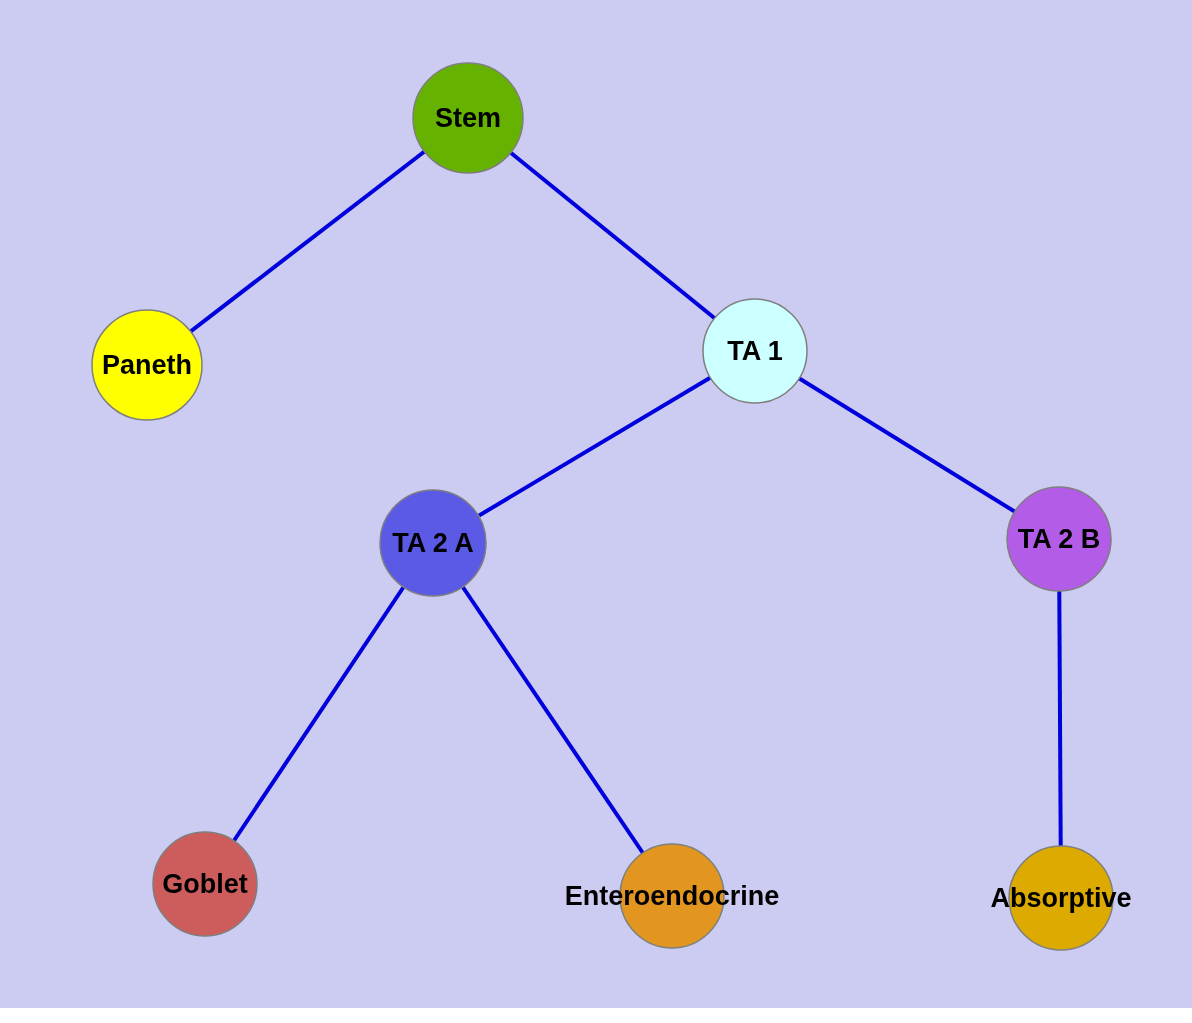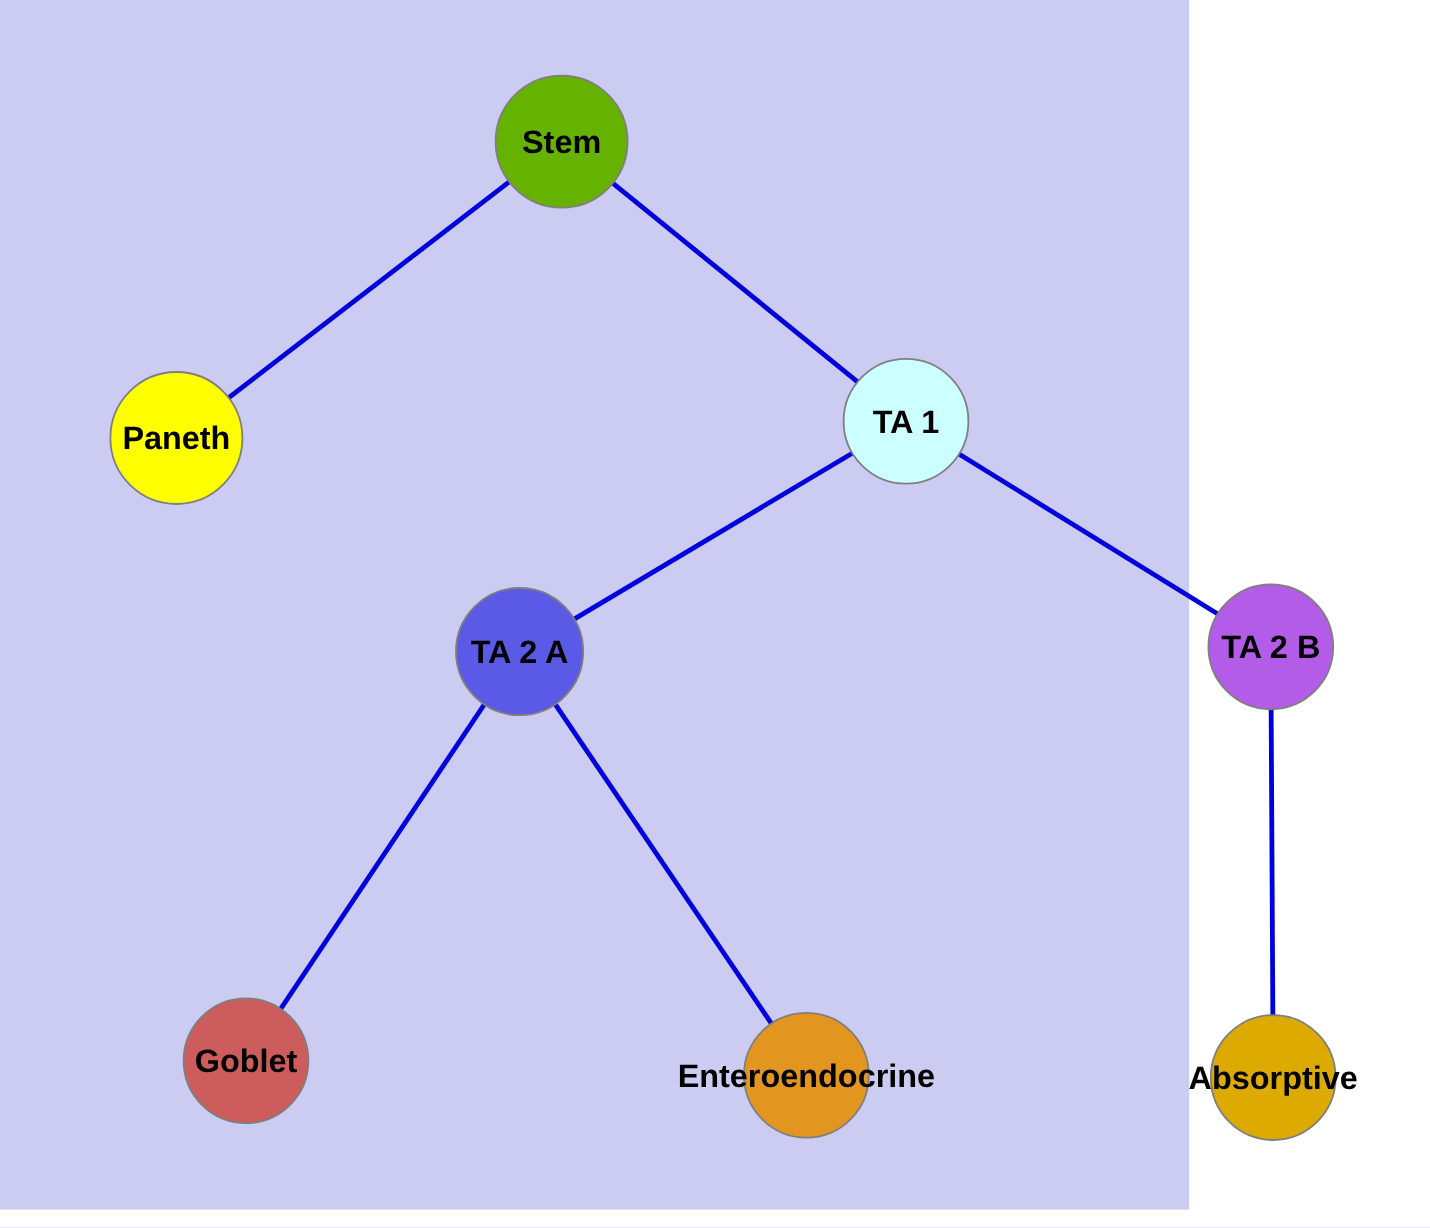--- a/index.html
+++ b/index.html
@@ -5,21 +5,21 @@
   html, body { margin: 0; padding: 0; }
   body {
     width: 1192px;
     height: 1023px;
     background: #ffffff;
     overflow: hidden;
     font-family: "Liberation Sans", sans-serif;
   }
   #canvas {
     position: relative;
-    width: 991px;
+    width: 1192px;
     height: 1008px;
   }
   svg { display: block; }
   .node-label {
     font-family: "Liberation Sans", sans-serif;
     font-weight: bold;
     font-size: 27px;
   }
 </style>
 </head>

